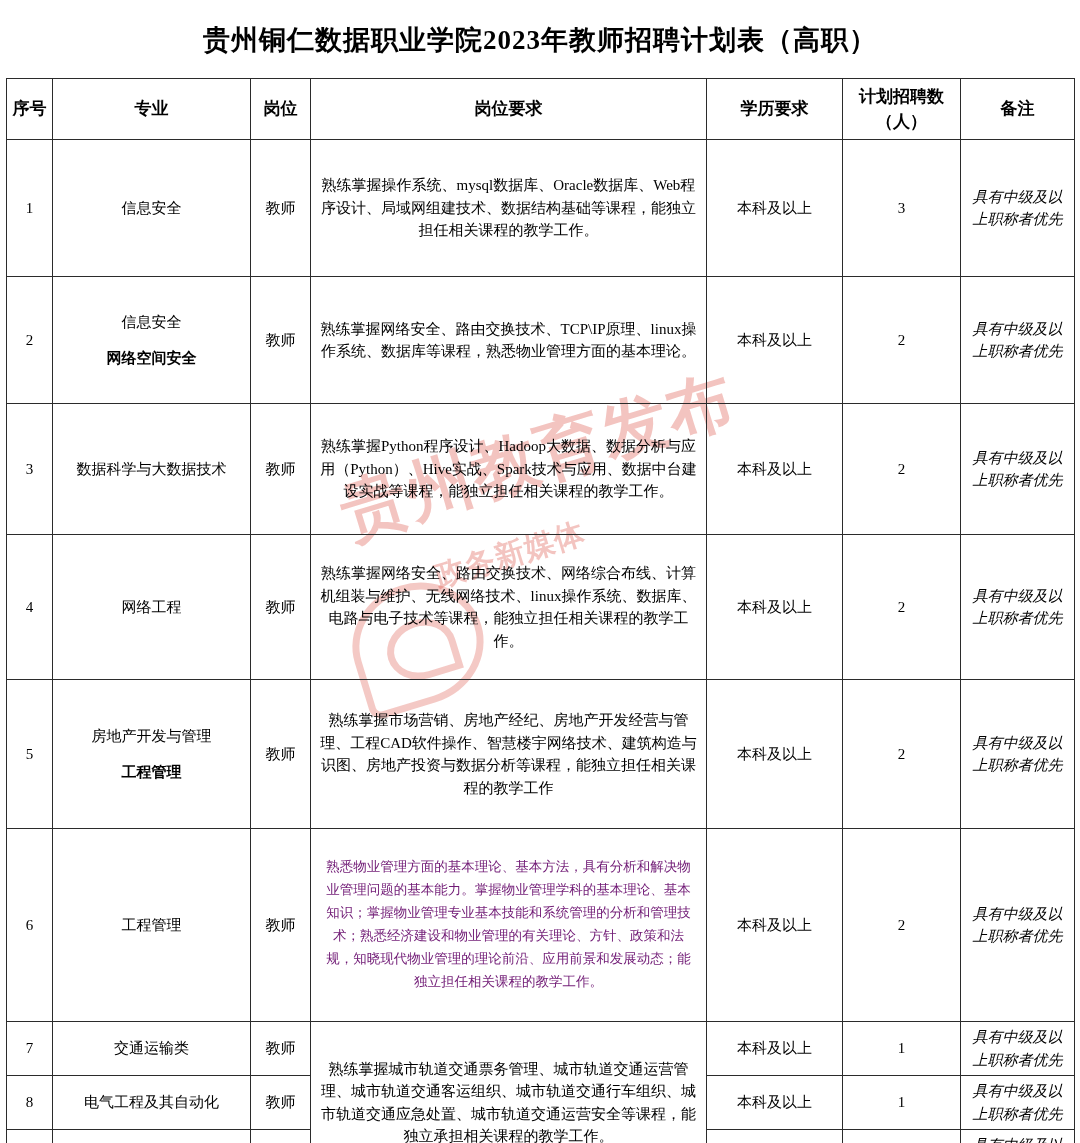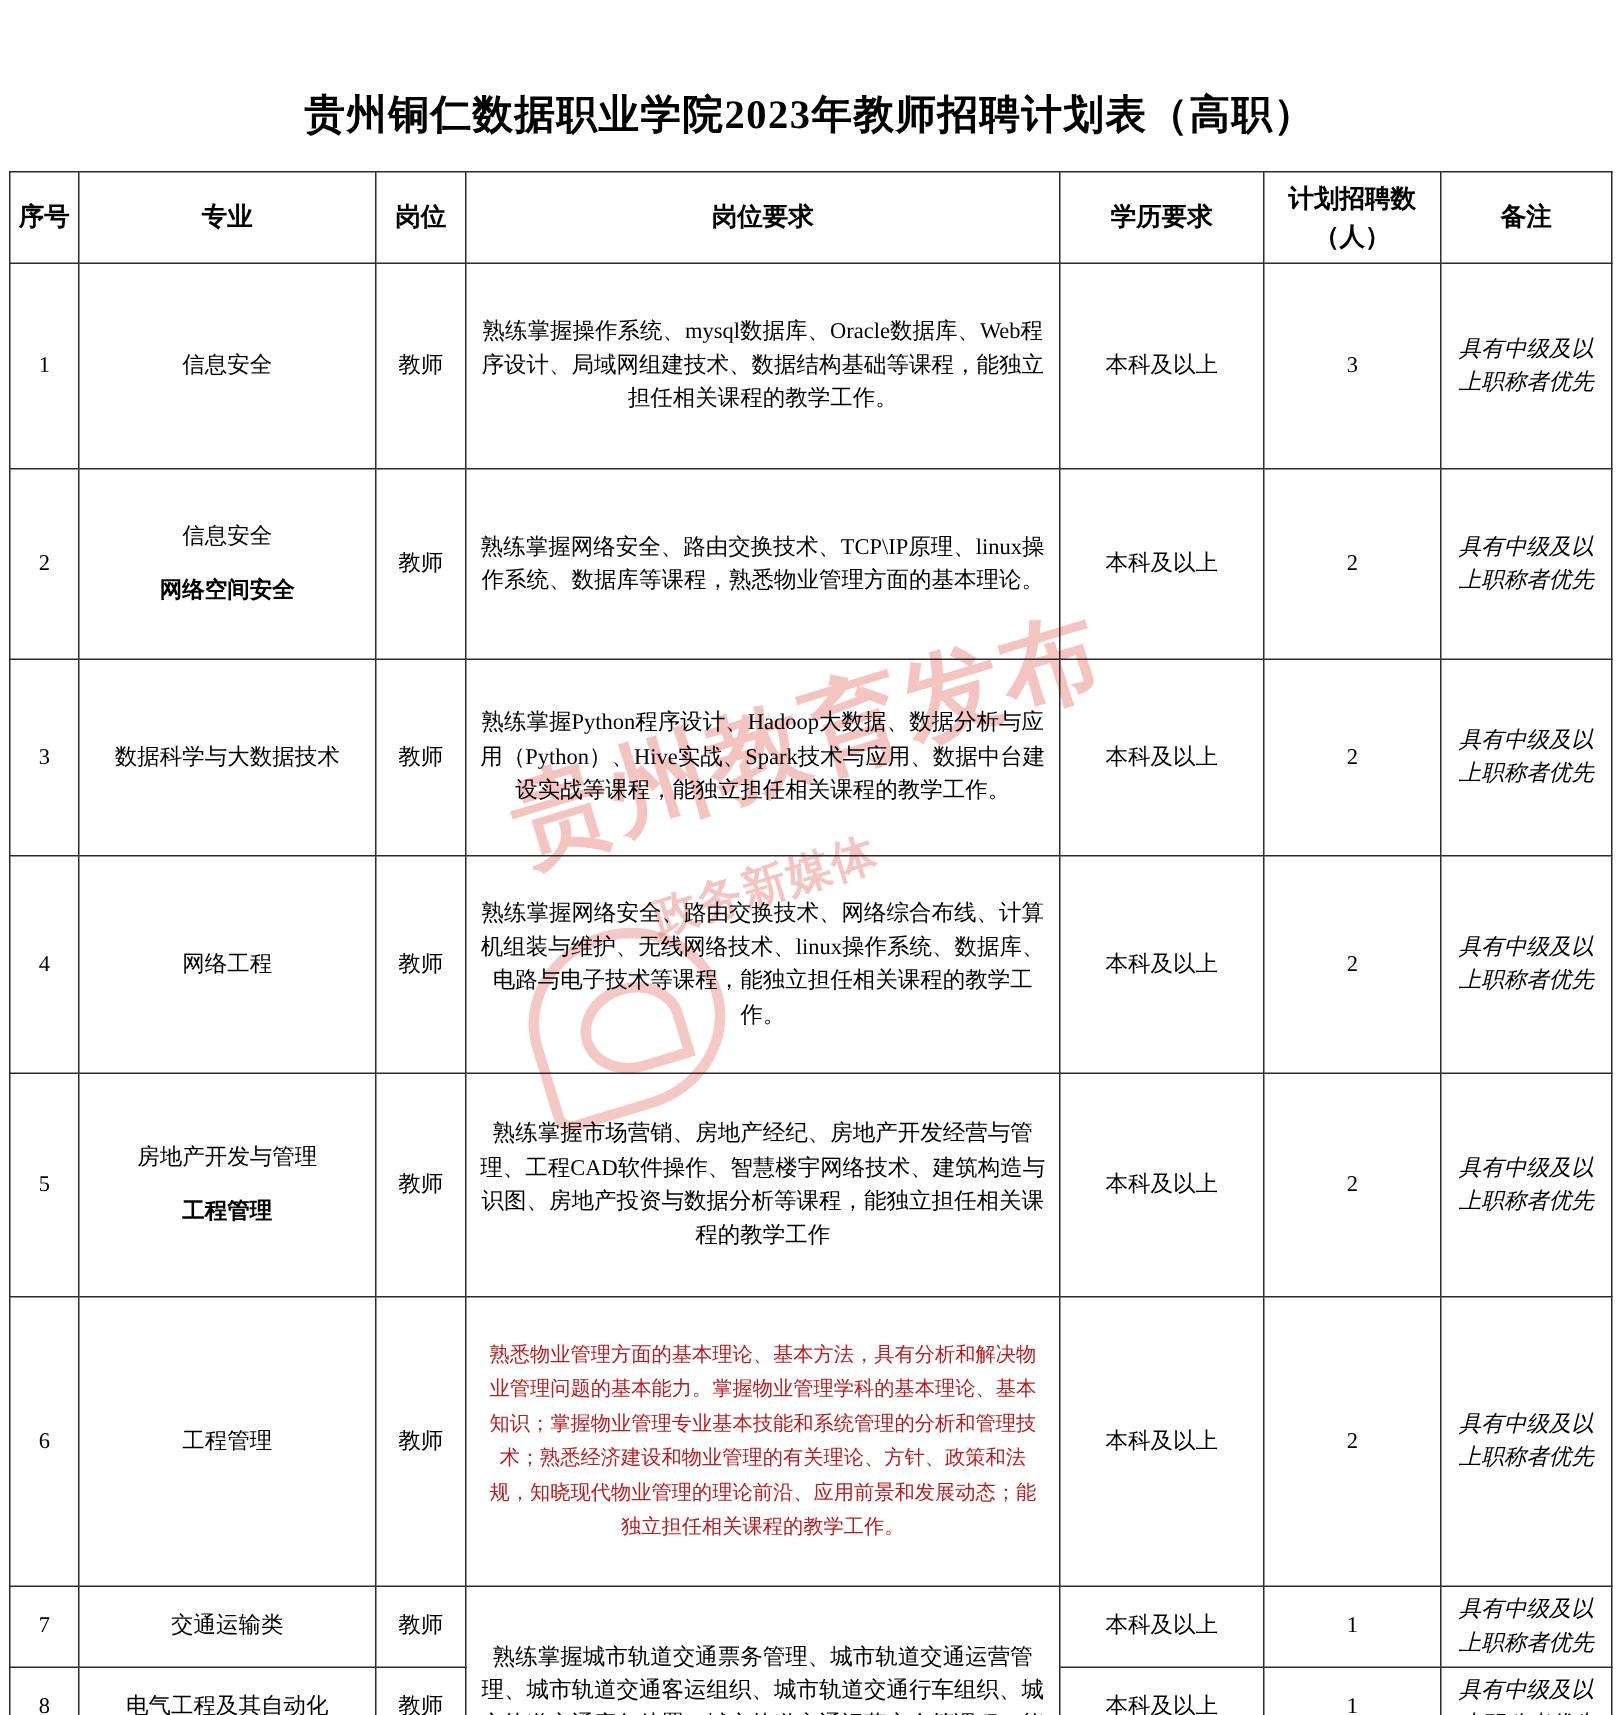--- a/index.html
+++ b/index.html
@@ -19,21 +19,20 @@
     width: 1080px;
     position: relative;
   }
   .title {
     text-align: center;
     font-size: 27px;
     font-weight: bold;
     letter-spacing: 1px;
     padding: 22px 0 20px 0;
     font-family: "Liberation Serif", "DejaVu Serif", serif;
-    margin-top: 36px;
   }
   .table-wrap {
     position: relative;
     padding: 0 6px 0 6px;
   }
   table.plan {
     border-collapse: collapse;
     width: 1068px;
     table-layout: fixed;
     position: relative;
@@ -64,21 +63,21 @@
 
   td.req {
     text-align: center;
     font-size: 15.5px;
     line-height: 1.62;
     padding: 8px 10px;
   }
   td.req.small {
     font-size: 13.5px;
     line-height: 1.7;
-    color: #b91c1c;
+    color: #701a75;
     padding: 6px 12px;
   }
   td.note {
     font-size: 13.5px;
     line-height: 1.45;
     font-style: italic;
   }
   td.major {
     font-size: 15.5px;
     line-height: 2.0;

